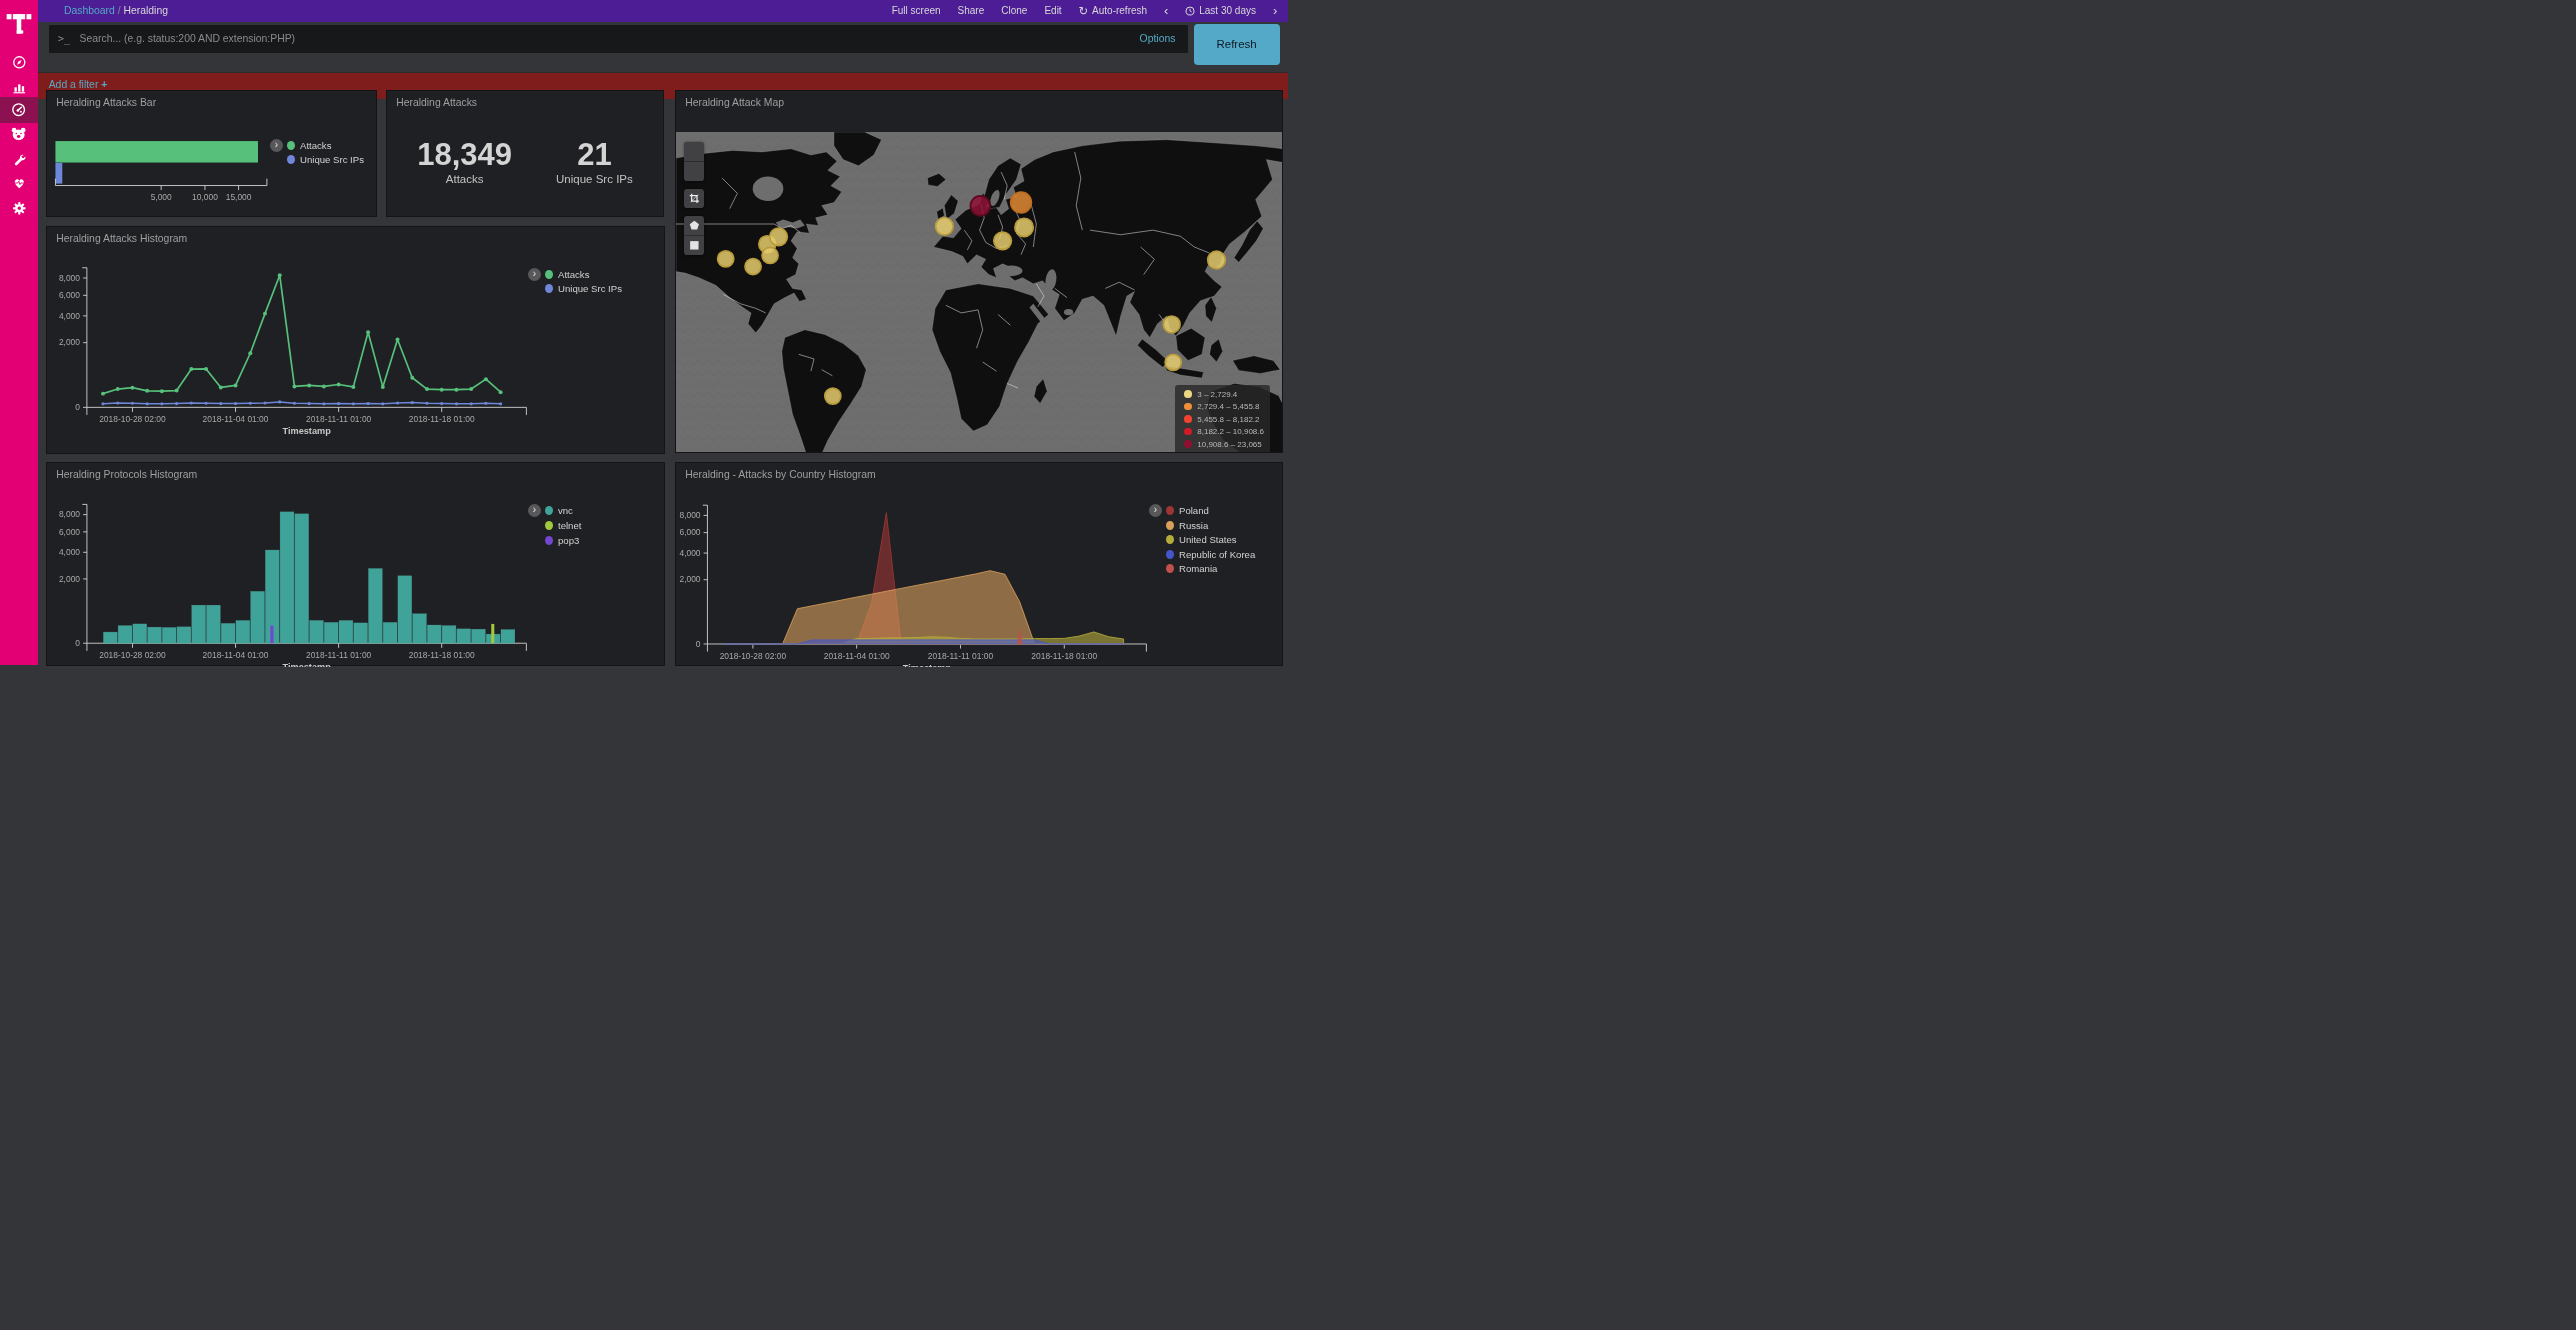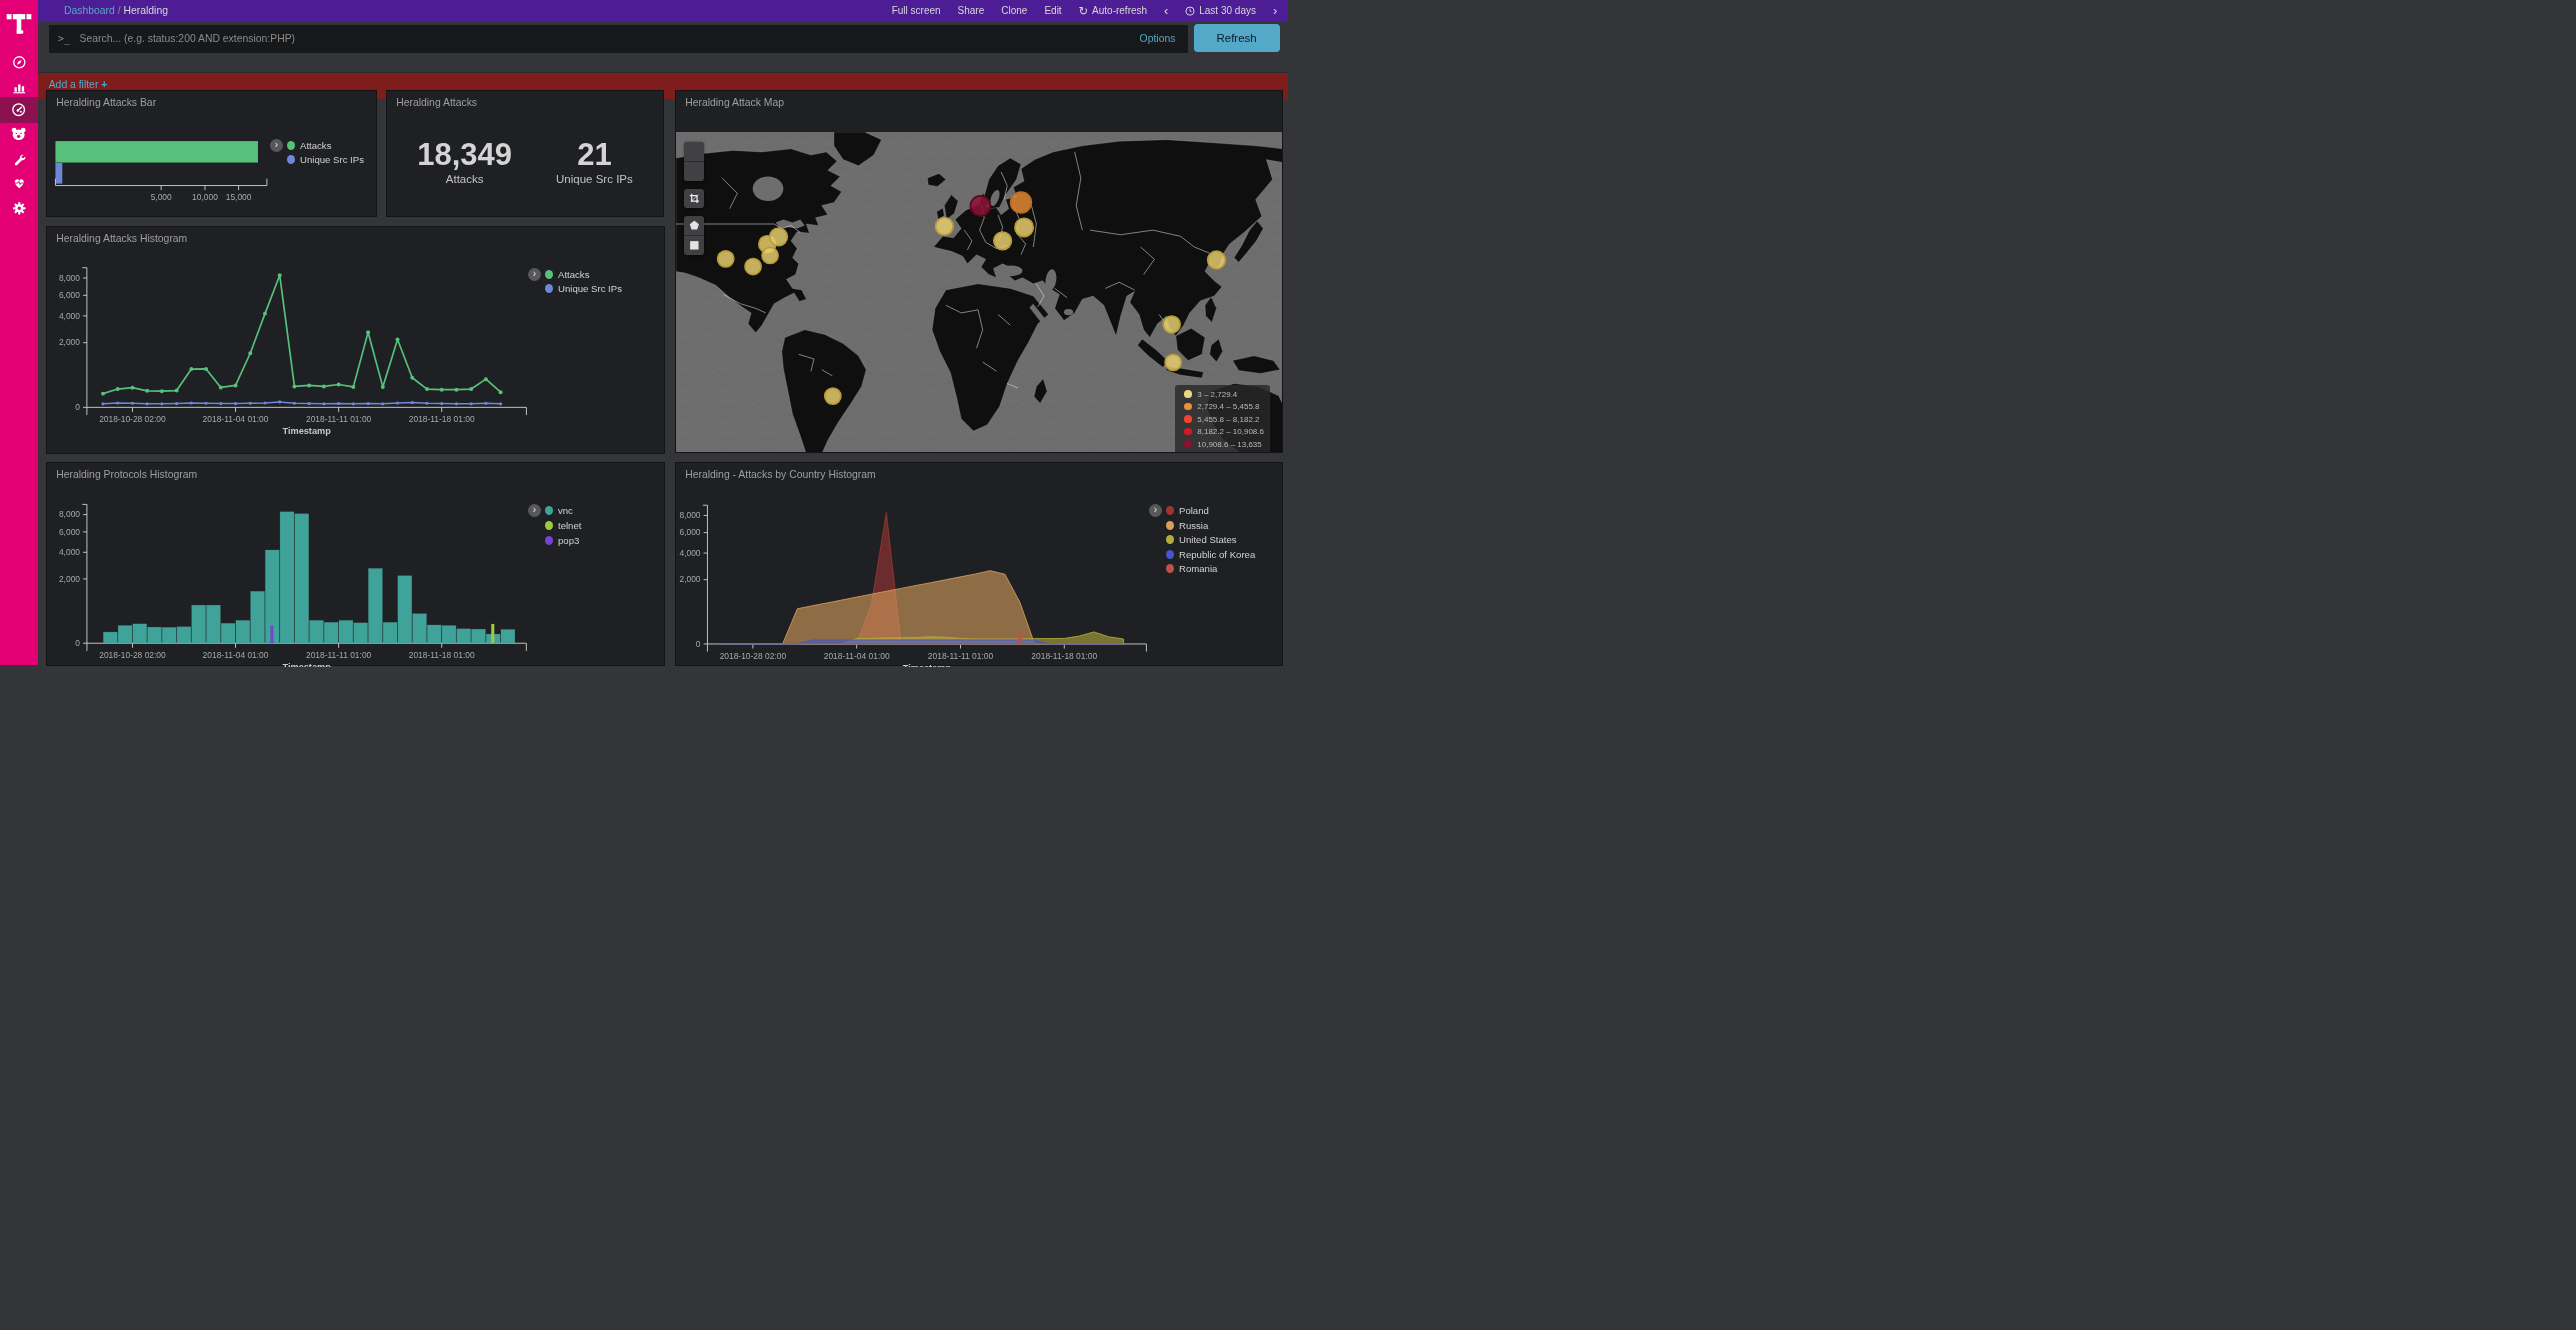--- a/index.html
+++ b/index.html
@@ -18,21 +18,21 @@
   #topactions{margin-left:auto;margin-right:10.7px;display:flex;align-items:center;gap:17px;color:#d8d8d8;font-size:10px;}
   #topactions .ta{cursor:pointer;display:flex;align-items:center;gap:3.8px;}
   #topactions .chev{font-size:13px;line-height:1;color:#d8d8d8;}
   
   #searchrow{position:absolute;left:38px;top:21.5px;width:1250px;height:37px;background:#343538;}
   #searchbox{position:absolute;left:10.7px;top:3.1px;width:1139px;height:28px;background:#17181a;display:flex;align-items:center;border-radius:1.5px;}
   #searchprompt{color:#8f8f8f;font-family:"DejaVu Sans Mono","Liberation Mono",monospace;font-size:10px;margin:0 7.7px 0 9.2px;}
   #searchinput{flex:1;background:transparent;border:none;outline:none;color:#cfcfcf;font-size:10.4px;font-family:inherit;}
   #searchinput::placeholder{color:#8b8b8b;opacity:1;}
   #optionslink{color:#54a9c6;font-size:10.4px;margin-right:12.3px;cursor:pointer;}
-  #refreshbtn{position:absolute;right:8.4px;top:2.3px;width:86px;height:28px;background:#55a9c8;border:none;border-radius:3.8px;
+  #refreshbtn{position:absolute;right:8.4px;top:2.3px;width:86px;height:41px;background:#55a9c8;border:none;border-radius:3.8px;
     color:#0d1926;font-size:11.5px;font-family:inherit;cursor:pointer;}
   
   #filterrow{position:absolute;left:38px;top:72px;width:1250px;height:26px;background:#7f1d1d;border-top:0.8px solid #2b2c2f;}
   #addfilter{position:absolute;left:10.7px;top:6.1px;color:#54a9c6;font-size:10.4px;cursor:pointer;}
   #addfilter b{font-weight:bold;}
   
   .panel{position:absolute;background:#1f2023;border:0.8px solid #141417;box-sizing:border-box;}
   .ptitle{position:absolute;left:9.2px;top:6.1px;font-size:10.4px;color:#9f9f9f;}
   .chartbox{position:absolute;inset:0;}
   .chartbox svg{position:absolute;left:0;top:0;}
@@ -344,21 +344,21 @@
             <div class="clrow">
               <span class="cldot" style="background: rgb(242, 67, 47);"></span>
               <span>5,455.8 – 8,182.2</span>
             </div>
             <div class="clrow">
               <span class="cldot" style="background: rgb(207, 26, 40);"></span>
               <span>8,182.2 – 10,908.6</span>
             </div>
             <div class="clrow">
               <span class="cldot" style="background: rgb(142, 16, 48);"></span>
-              <span>10,908.6 – 13,635</span>
+              <span>10,908.6 – 23,065</span>
             </div>
           </div>
       </div>
       
     </div>
   </div>
 
   <div class="panel" id="p-hist">
     <div class="ptitle">Heralding Attacks Histogram</div>
     <div class="chartbox" id="chart-hist">

